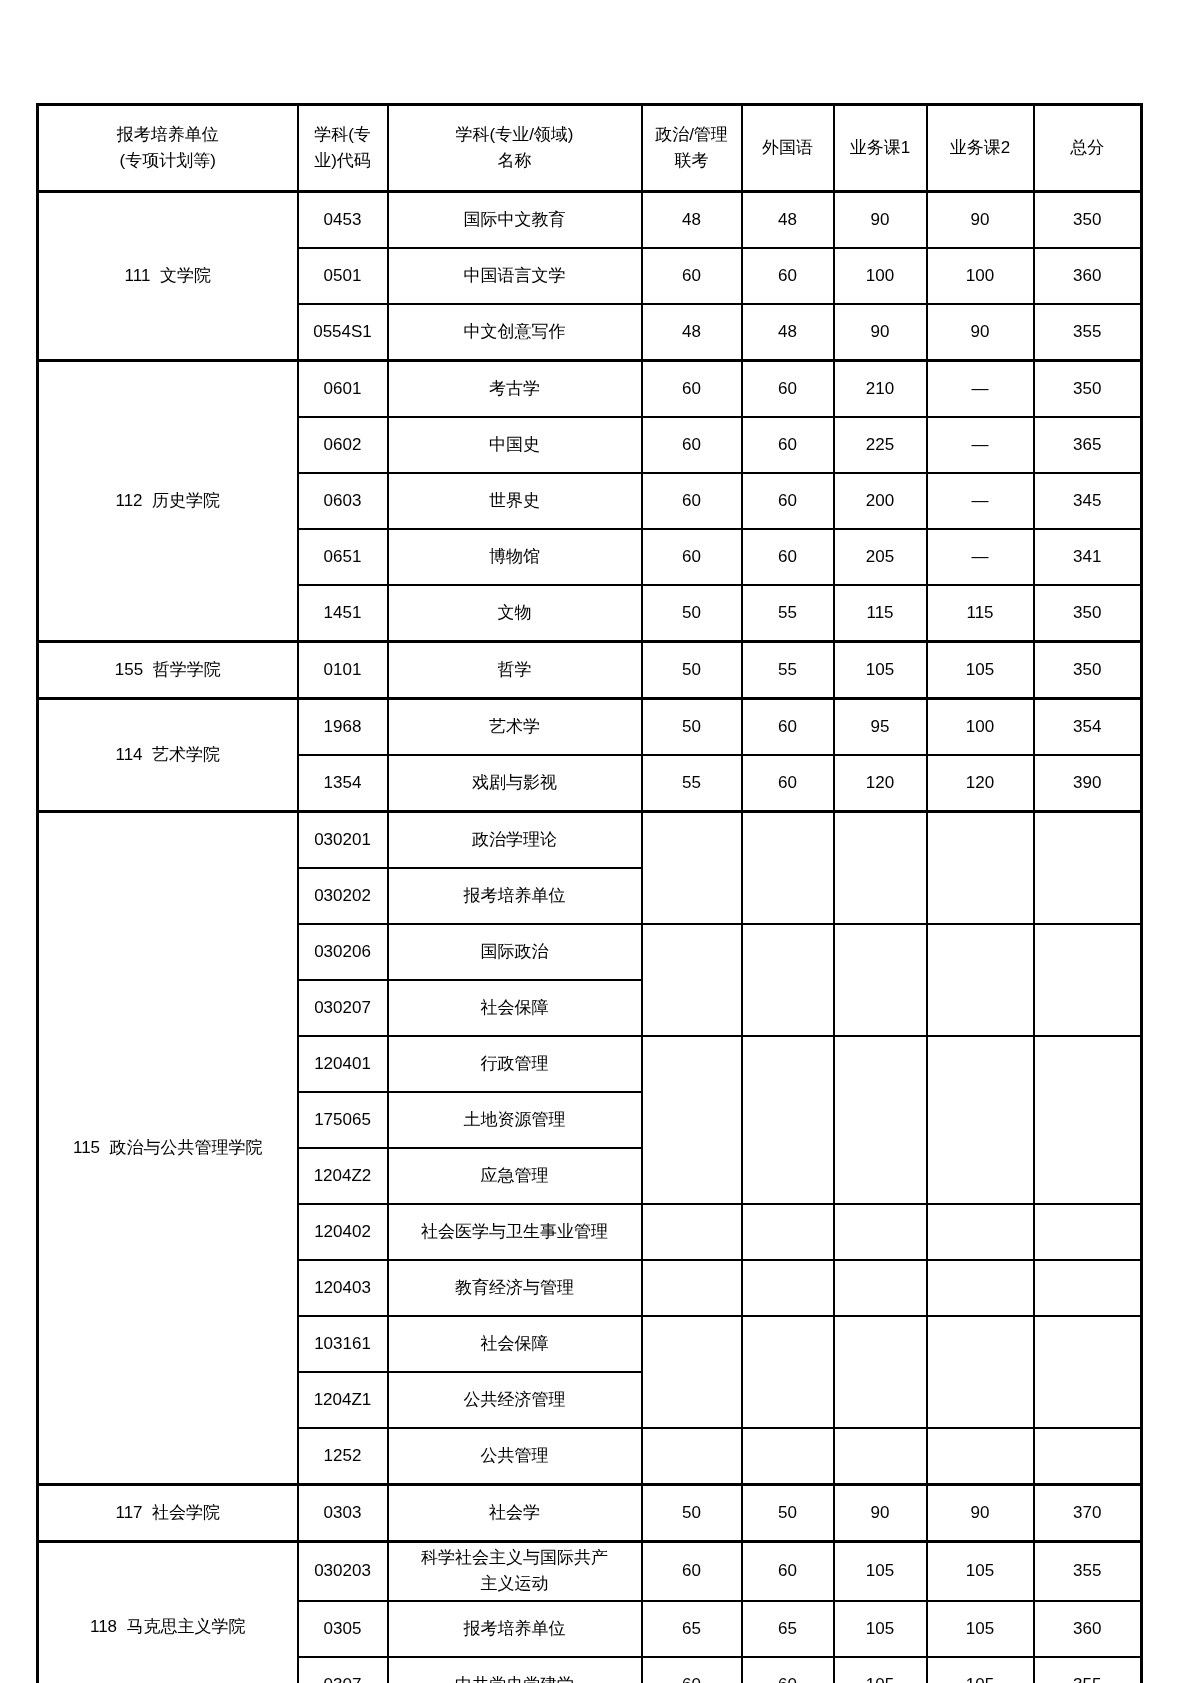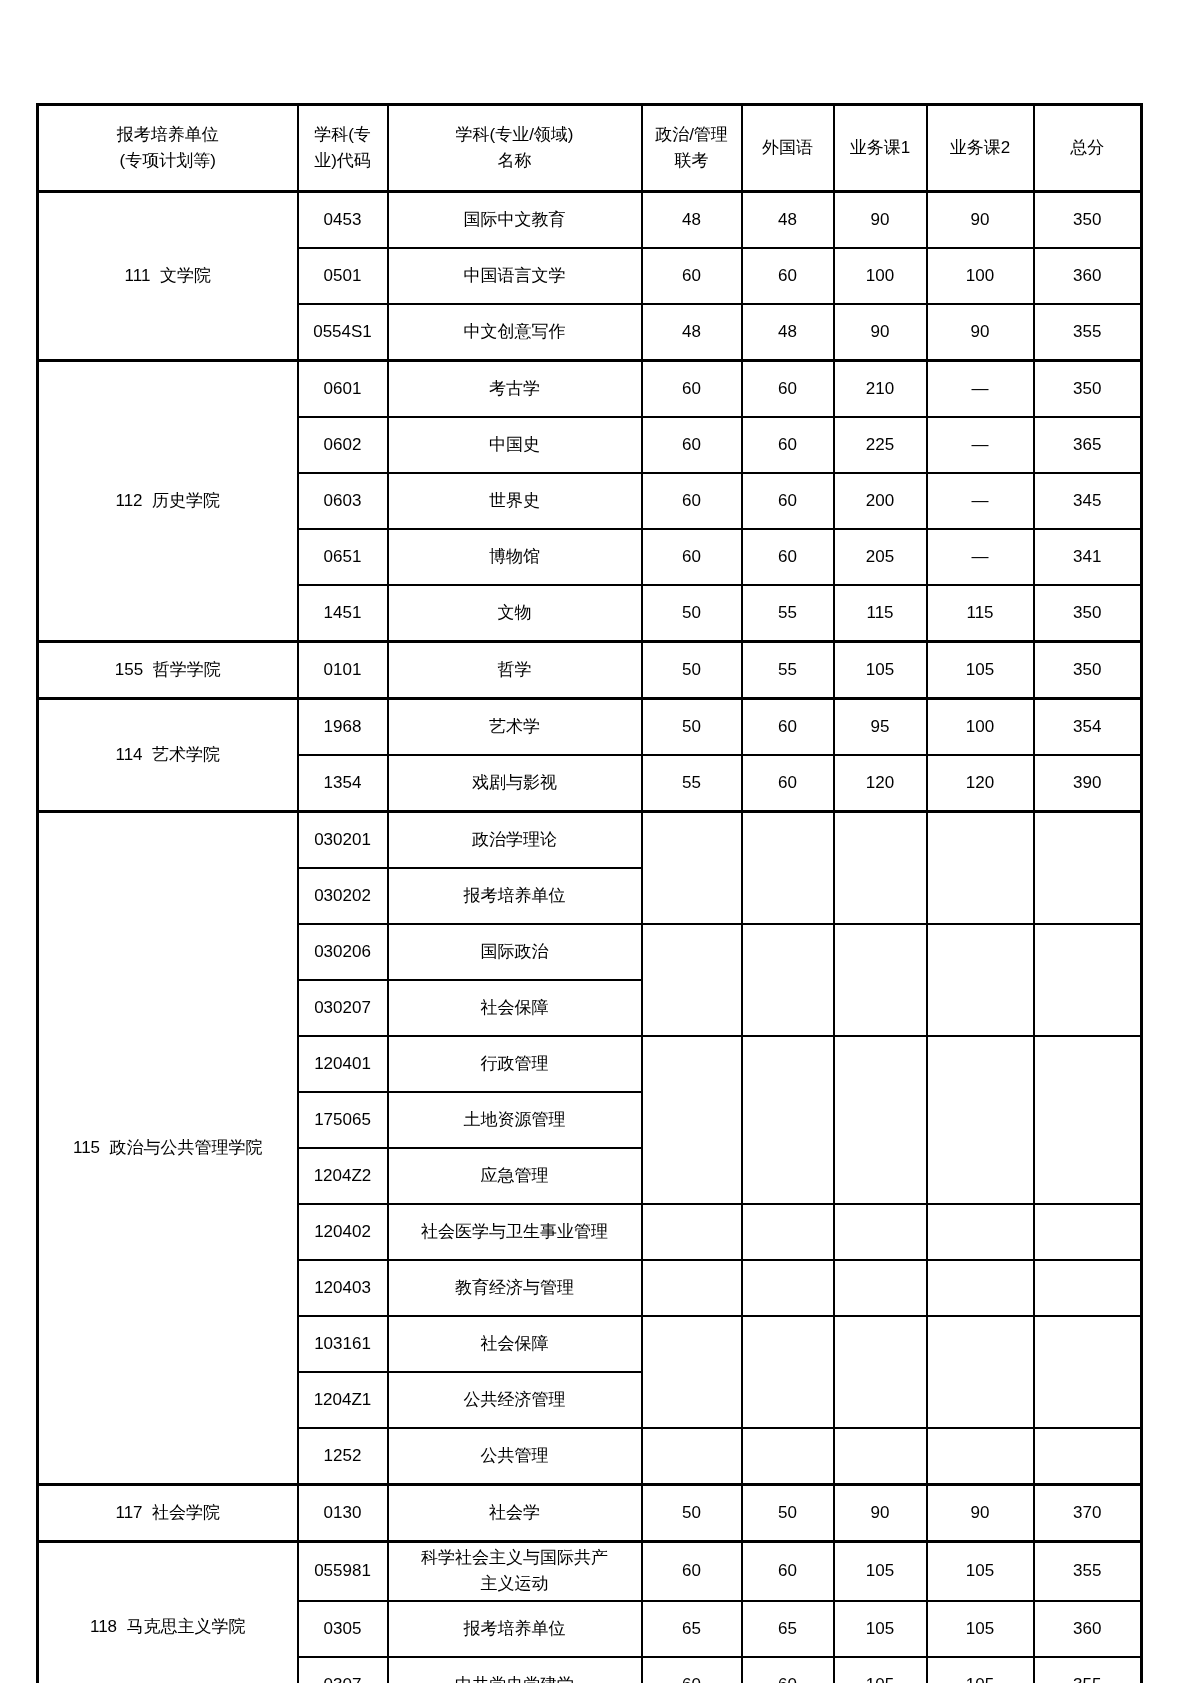--- a/index.html
+++ b/index.html
@@ -263,31 +263,31 @@
           <td>1252</td>
           <td>公共管理</td>
           <td rowspan="1"></td>
           <td rowspan="1"></td>
           <td rowspan="1"></td>
           <td rowspan="1"></td>
           <td rowspan="1"></td>
         </tr>
         <tr class="section-start">
           <td rowspan="1">117  社会学院</td>
-          <td>0130</td>
+          <td>0303</td>
           <td>社会学</td>
           <td>50</td>
           <td>50</td>
           <td>90</td>
           <td>90</td>
           <td>370</td>
         </tr>
         <tr class="section-start">
           <td rowspan="3">118  马克思主义学院</td>
-          <td>055981</td>
+          <td>030203</td>
           <td>科学社会主义与国际共产
 主义运动</td>
           <td>60</td>
           <td>60</td>
           <td>105</td>
           <td>105</td>
           <td>355</td>
         </tr>
         <tr>
           <td>0305</td>

